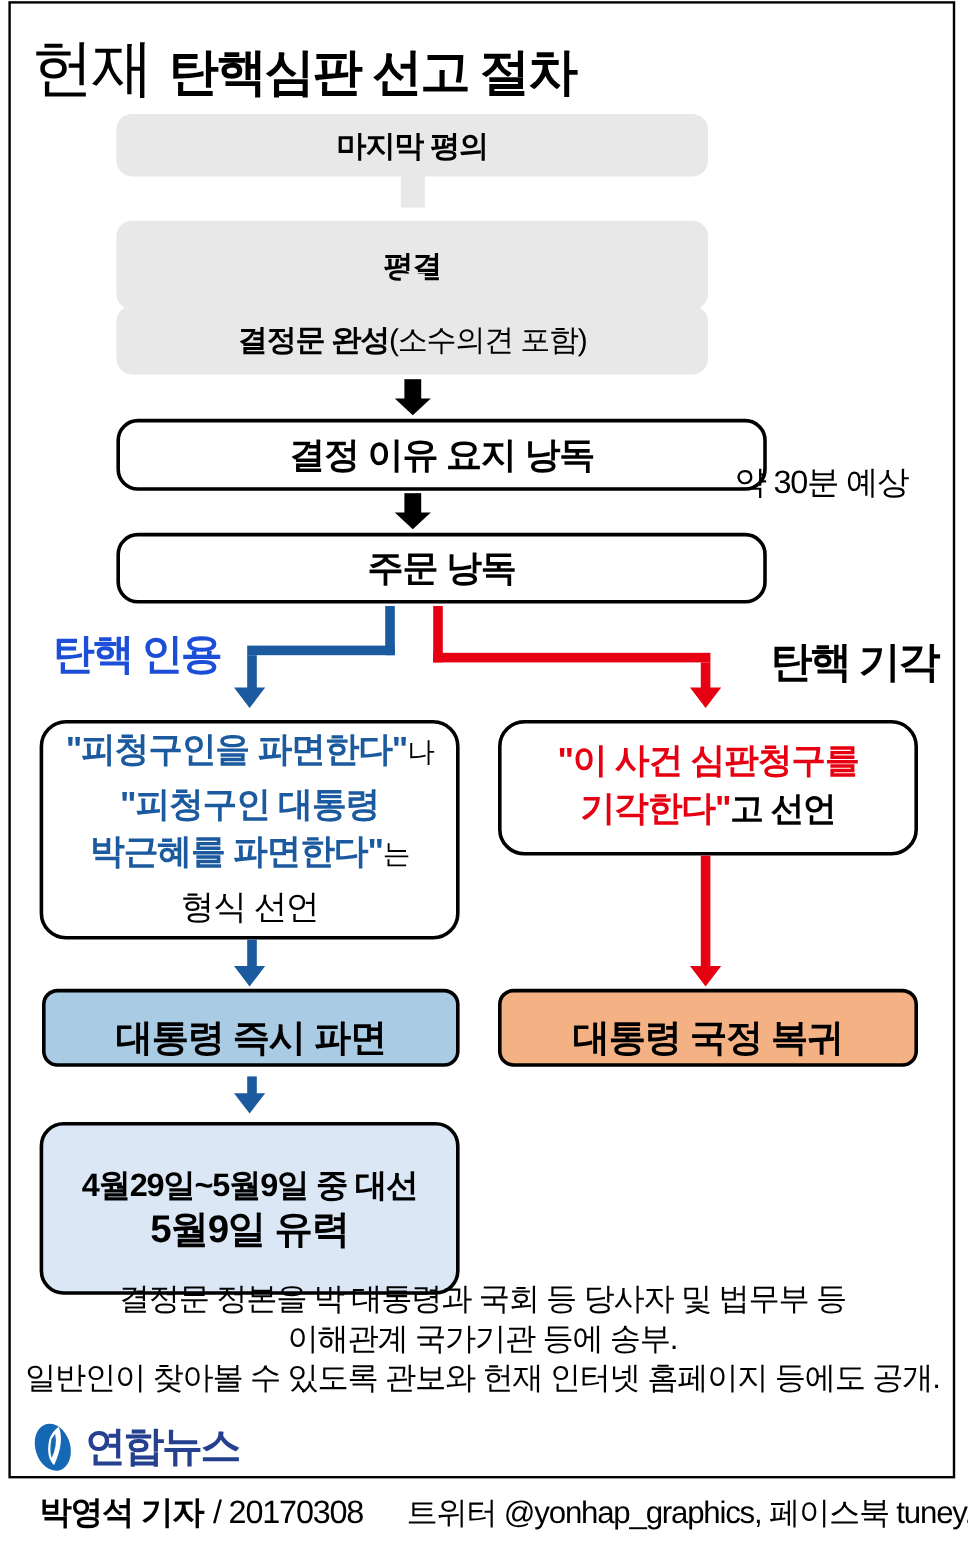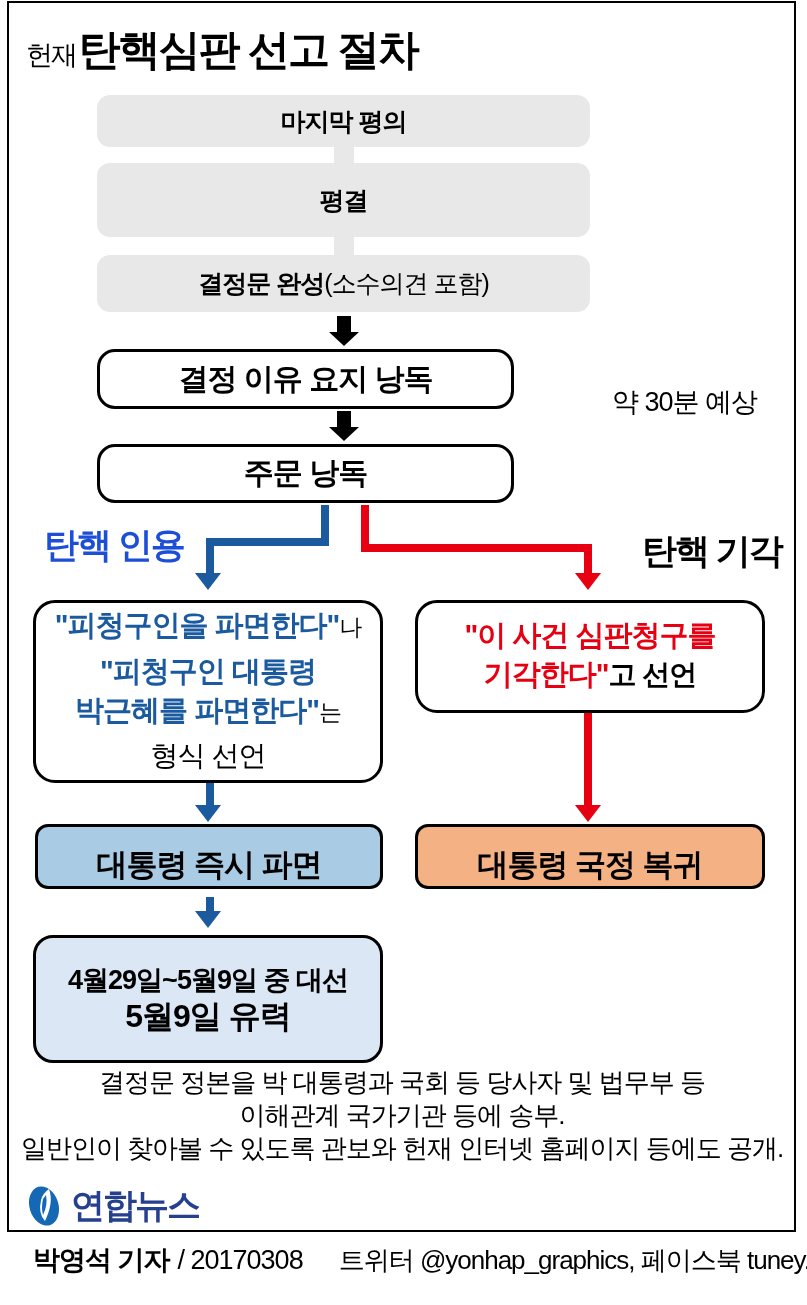--- a/index.html
+++ b/index.html
@@ -4,46 +4,46 @@
 <style>
   * { margin:0; padding:0; box-sizing:border-box; }
   html,body { background:#fff; }
   body { font-family:"Liberation Sans", sans-serif; color:#000; }
   .canvas { position:relative; width:807px; height:1305px; background:#fff; overflow:hidden; }
   .abs { position:absolute; }
 
   .frame { left:7px; top:1px; width:789px; height:1231px; border:2px solid #000; background:#fff; }
 
   .title { left:26px; top:22px; width:740px; letter-spacing:-2px; white-space:nowrap; }
-  .title .t-light { font-size:27px; font-weight:400; }
-  .title .t-bold  { font-size:42px; font-weight:700; }
+  .title .t-light { font-size:52px; font-weight:400; }
+  .title .t-bold  { font-size:42px; font-weight:700;margin-left:12px; }
 
   
   .gbox { left:97px; width:493px; background:#e8e8e8; border-radius:13px;
           display:flex; align-items:center; justify-content:center;
           font-size:25px; font-weight:700; letter-spacing:-1px; }
   #g1 { top:95px;  height:52px; }
-  #g2 { top:163px; height:74px; }
+  #g2 { top:184px; height:74px; }
   #g3 { top:255px; height:57px; }
   #g3 .sub { font-weight:400;text-align:center; }
   .gconn { left:334px; width:20px; background:#e8e8e8; }
   #c1 { top:146px; height:27px; }
   #c2 { top:228px; height:28px; }
 
   
   .stem { background:#000; }
   .bstem { left:337px; width:14px; }
   #ba1 { top:316px; height:17px; }
   #ba2 { top:411px; height:17px; }
   .bhead { width:0; height:0; left:329px; border-left:15px solid transparent;
            border-right:15px solid transparent; border-top:14px solid #000; }
   #bh1 { top:332px; } #bh2 { top:427px; }
 
   
-  .wbox { left:97px; width:417px; background:#fff; border:3px solid #000; border-radius:18px;
+  .wbox { left:97px; width:542px; background:#fff; border:3px solid #000; border-radius:18px;
           display:flex; align-items:center; justify-content:center;
           font-size:30px; font-weight:700; letter-spacing:-1px; }
   #w1 { top:349px; height:60px; }
   #w2 { top:444px; height:59px; }
 
   .sidenote { left:612px; width:190px; font-size:27px; font-weight:400; letter-spacing:-1px; white-space:nowrap; }
   #sn1 { top:384px; } #sn2 { top:431px; }
 
   
   .blue-bg { background:#1b5a9e; } .red-bg { background:#e60012; }
@@ -87,21 +87,21 @@
   .rbox { top:824px; height:65px; border:3px solid #000; border-radius:13px;
           display:flex; align-items:flex-end; justify-content:center;
           font-size:31px; font-weight:700; letter-spacing:-1px; }
   #res-left  { left:35px;  width:348px; background:#a9cbe4; }
   #res-right { left:415px; width:350px; background:#f4b183; }
 
   #bl-a3-stem { left:206px; top:897px; width:8px; height:15px; }
   #bl-a3-head { left:195px; top:911px; }
 
   
-  #elect { left:33px; top:935px; width:350px; height:128px; background:#dbe7f4;
+  #elect { left:33px; top:935px; width:350px; height:144px; background:#dbe7f4;
            border:3px solid #000; border-radius:20px;
            display:flex; flex-direction:column; align-items:center; justify-content:center;
            letter-spacing:-1px; text-align:center; }
   #elect .el1 { font-size:27px; font-weight:700; line-height:34px; }
   #elect .el2 { font-size:32px; font-weight:700; line-height:38px; }
 
   
   #footnote { left:10px; top:1066px; width:784px; text-align:center;
               font-size:26px; font-weight:400; line-height:33px; letter-spacing:-1px; }
 

